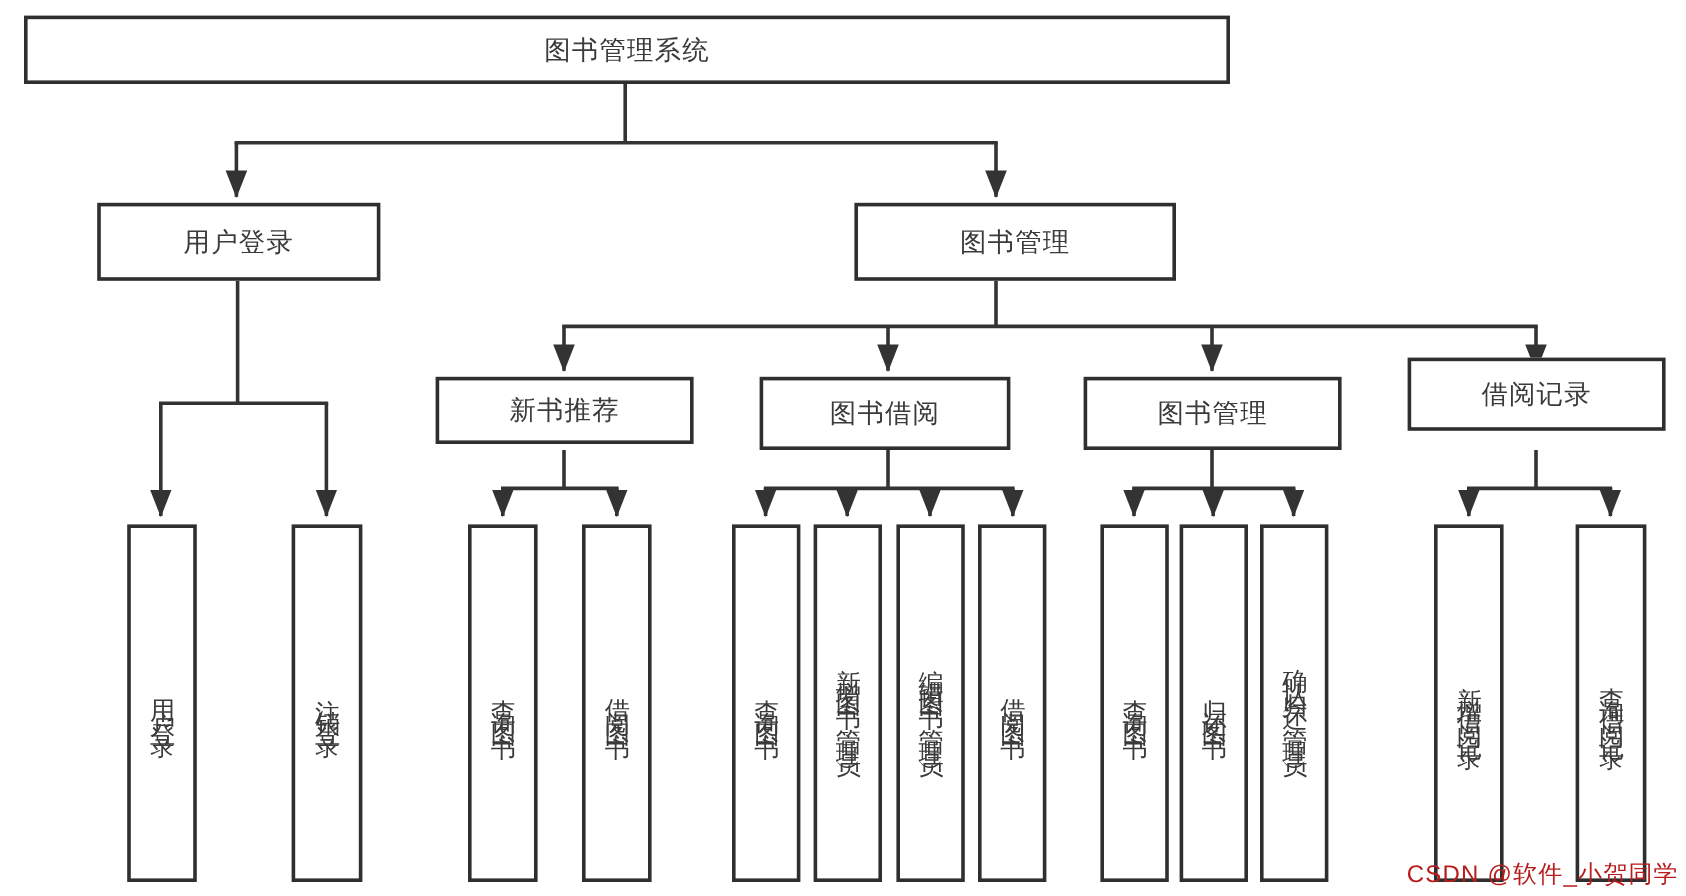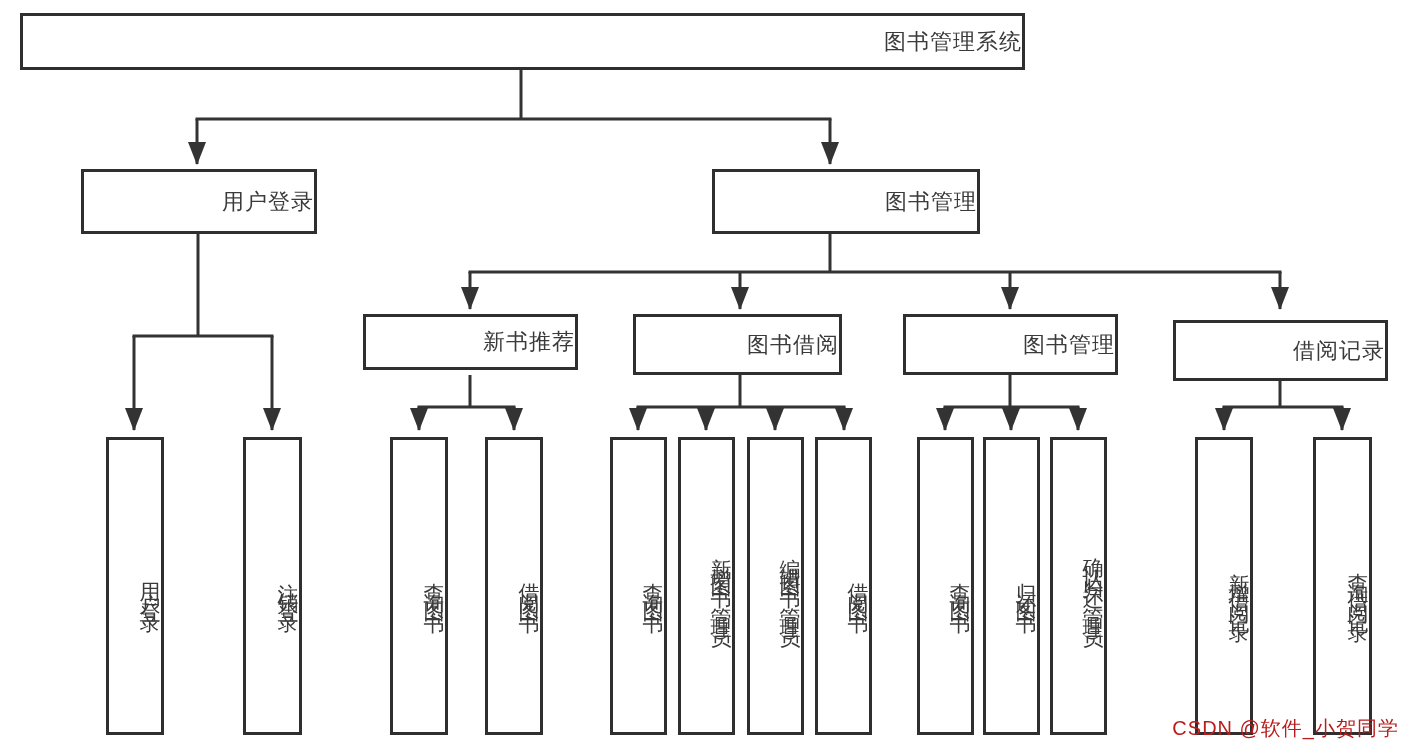--- a/index.html
+++ b/index.html
@@ -10,21 +10,21 @@
     font-family:"Liberation Sans", sans-serif;
   }
   #wires{position:absolute;left:0;top:0;width:1405px;height:747px;}
   .node{
     position:absolute;
     box-sizing:border-box;
     border:3px solid #2f2f2f;
     background:#ffffff;
     display:flex;
     align-items:center;
-    justify-content:flex-end;
+    justify-content:center;
     color:#3a3a3a;
   }
   .hnode span{
     font-size:22px;
     letter-spacing:1px;
     white-space:nowrap;
     color:#3a3a3a;
   }
   .vnode span{
     writing-mode:vertical-lr;
@@ -110,21 +110,21 @@
 
 <div class="node hnode" style="left:363px;top:314px;width:215px;height:56px">
   <span>新书推荐</span>
 </div>
 <div class="node hnode" style="left:633px;top:314px;width:209px;height:61px">
   <span>图书借阅</span>
 </div>
 <div class="node hnode" style="left:903px;top:314px;width:215px;height:61px">
   <span>图书管理</span>
 </div>
-<div class="node hnode" style="left:1173px;top:320px;width:215px;height:61px">
+<div class="node hnode" style="left:1173px;top:298px;width:215px;height:61px">
   <span>借阅记录</span>
 </div>
 
 <div class="node vnode" style="left:106px;top:437px;width:58px;height:298px">
   <span>用户登录</span>
 </div>
 <div class="node vnode" style="left:243px;top:437px;width:59px;height:298px">
   <span>注销登录</span>
 </div>
 <div class="node vnode" style="left:390px;top:437px;width:58px;height:298px">

